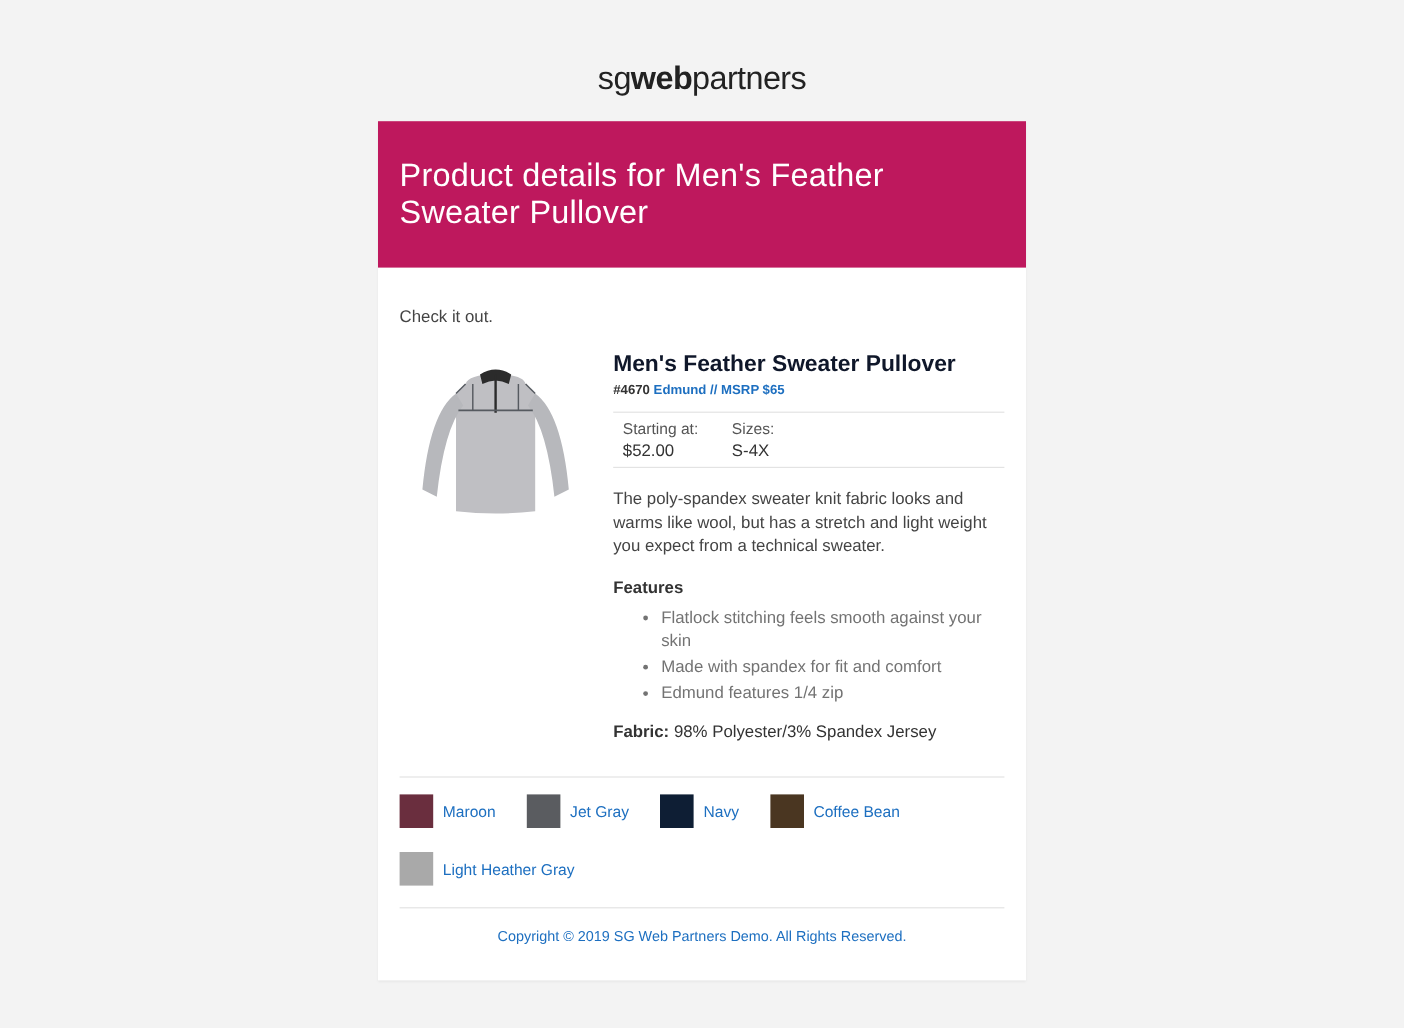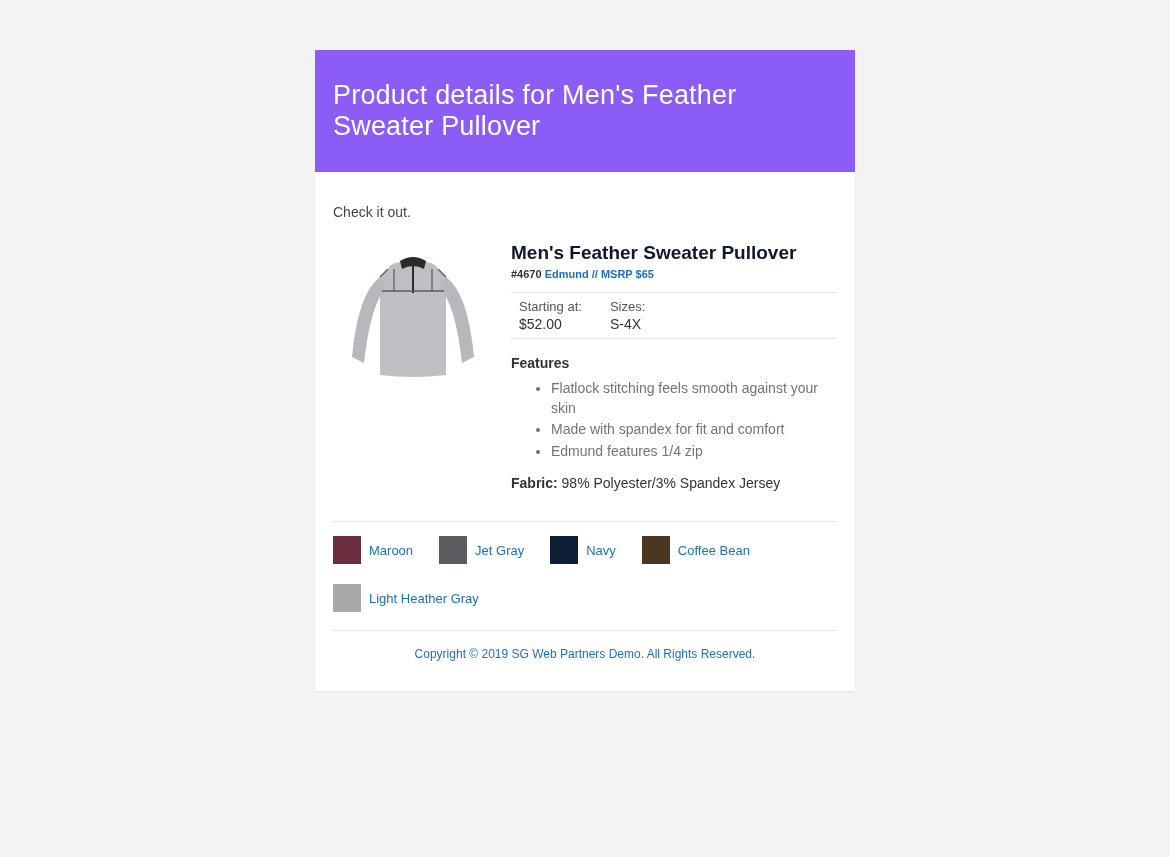--- a/index.html
+++ b/index.html
@@ -26,21 +26,21 @@
     letter-spacing: -0.5px;
   }
   .brand b { font-weight: 700; }
   .card {
     width: 540px;
     margin: 0 auto;
     background: #fff;
     box-shadow: 0 1px 2px rgba(0,0,0,0.05);
   }
   .hero {
-    background: #8b5cf6;
+    background: #be185d;
     color: #fff;
     padding: 30px 18px;
     font-size: 27px;
     font-weight: 300;
     letter-spacing: 0.2px;
   }
   .body {
     padding: 22px 18px 10px 18px;
   }
   .intro { margin: 10px 0 22px 0; color: #444; }
@@ -95,20 +95,23 @@
     color: #1d6fc0;
     font-size: 12px;
     padding: 16px 0 20px 0;
   }
   hr.footer-sep { border: none; border-top: 1px solid #e3e3e3; margin: 18px 0 0 0; }
 </style>
 </head>
 <body>
 
 <div class="page">
+  <div class="brand">
+    <span>sg</span><b>web</b><span>partners</span>
+  </div>
 
   <div class="card">
     <div class="hero">Product details for Men's Feather Sweater Pullover</div>
 
     <div class="body">
       <div class="intro">Check it out.</div>
 
       <div class="product-row">
         <div class="product-image">
           <svg width="150" height="140" viewBox="0 0 150 140">
@@ -142,20 +145,21 @@
             <div class="meta-col">
               <div class="label">Starting at:</div>
               <div class="value">$52.00</div>
             </div>
             <div class="meta-col">
               <div class="label">Sizes:</div>
               <div class="value">S-4X</div>
             </div>
           </div>
 
+          <div class="desc">The poly-spandex sweater knit fabric looks and warms like wool, but has a stretch and light weight you expect from a technical sweater.</div>
 
           <div class="subhead">Features</div>
           <ul class="features" id="features-list">
               <li>Flatlock stitching feels smooth against your skin</li>
               <li>Made with spandex for fit and comfort</li>
               <li>Edmund features 1/4 zip</li>
             </ul>
 
           <div class="fabric">
             <strong>Fabric:</strong><span> 98% Polyester/3% Spandex Jersey</span>

